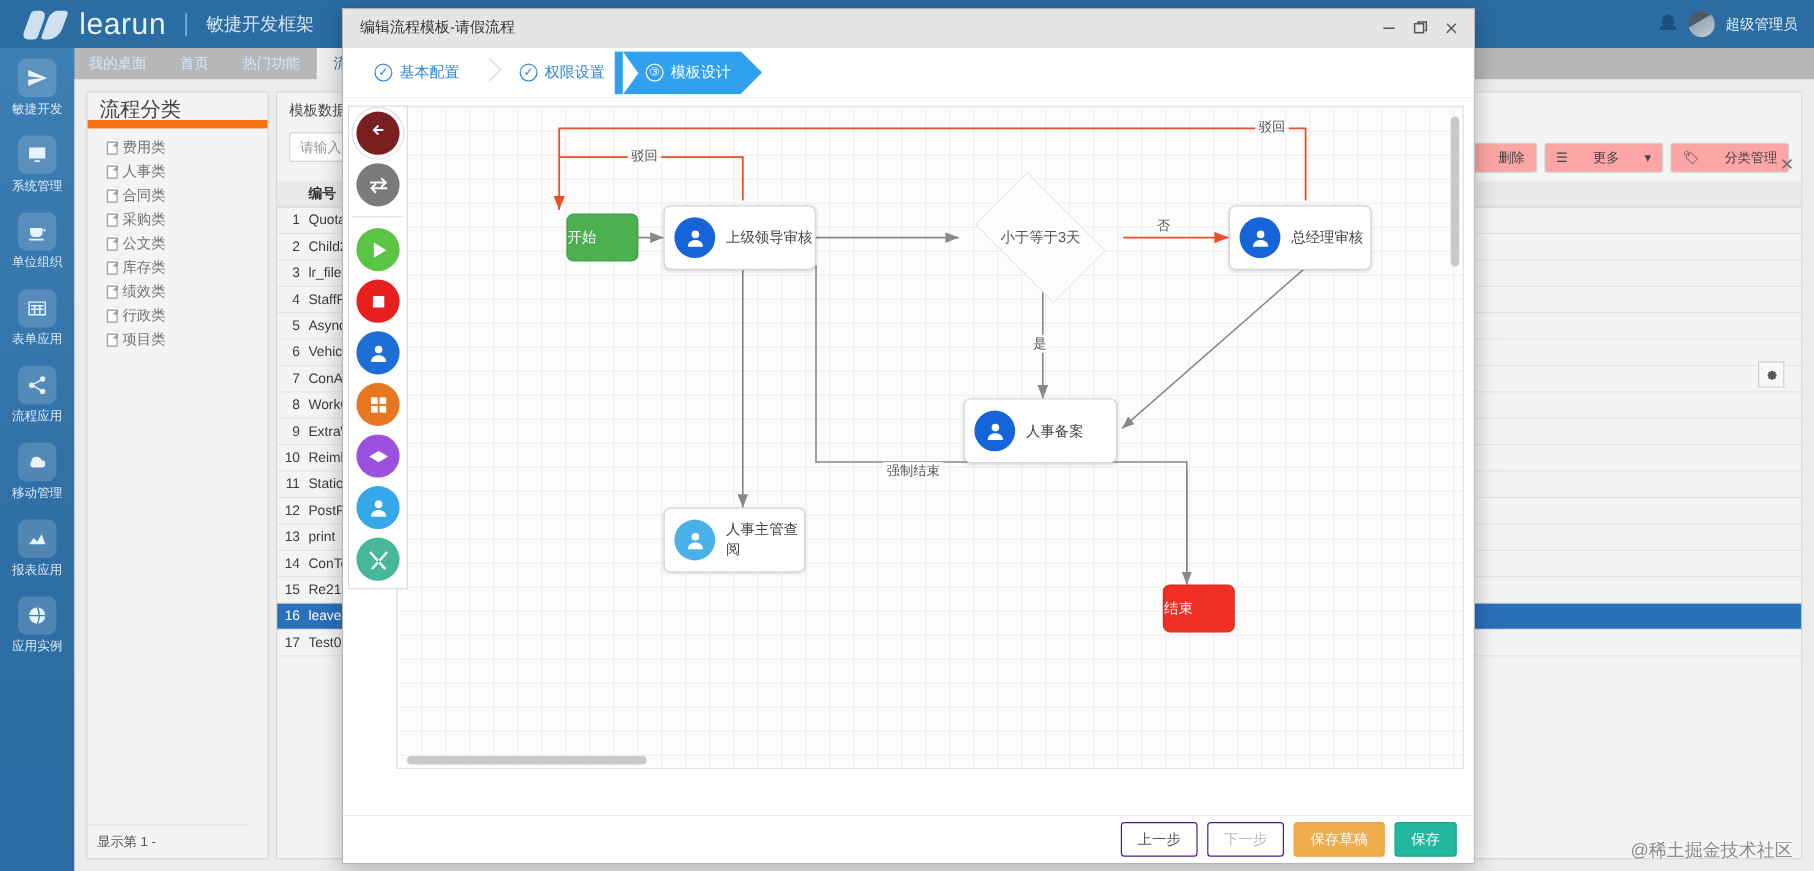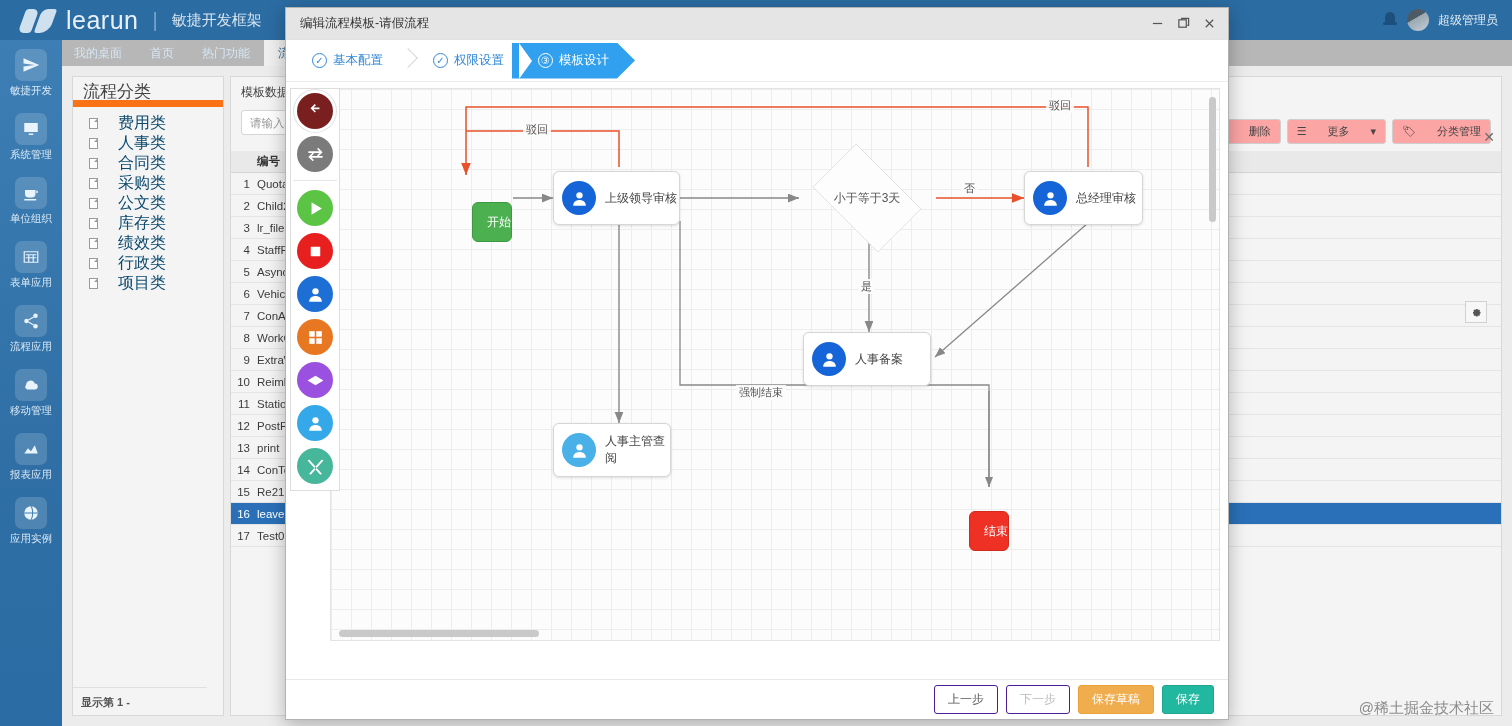--- a/index.html
+++ b/index.html
@@ -55,24 +55,24 @@
   .rail-ico svg { width: 18px; height: 18px; fill: #e9f3fb; }
   .rail-label { color: #dbe9f5; font-size: 10.5px; font-family: Liberation Serif, serif; }
 
   .content-bg { position: absolute; left: 62px; top: 66px; right: 0; bottom: 0; background: #ececec; }
 
   .bgpanel-left {
     position: absolute; left: 72px; top: 76px; width: 152px; bottom: 10px;
     background: #f4f4f4; border: 1px solid #d8d8d8;
   }
   .bgpanel-left .hd { height: 30px; line-height: 30px; padding-left: 10px; font-size: 17px; color: #444; border-bottom: 7px solid #f97316; }
-  .cat-item { height: 20px; line-height: 20px; padding-left: 16px; font-size: 16px; color: #0c4a6e; display: flex; align-items: center; gap: 20px; }
+  .cat-item { height: 20px; line-height: 20px; padding-left: 16px; font-size: 12px; color: #737373; display: flex; align-items: center; gap: 4px; }
   .file-ico { width: 9px; height: 11px; border: 1px solid #9a9a9a; background: #fff; position: relative; flex: 0 0 auto; }
   .file-ico:after { content:""; position:absolute; right:-1px; top:-1px; border-width: 0 0 4px 4px; border-style: solid; border-color: transparent transparent #9a9a9a transparent;}
-  .bgpanel-left .ft { position: absolute; left: 0; right: 16px; bottom: 0; height: 28px; line-height: 28px; padding-left: 8px; font-size: 11px; color: #555; border-top: 1px solid #e0e0e0; font-weight: bold;}
+  .bgpanel-left .ft { position: absolute; left: 0; right: 16px; bottom: 0; height: 28px; line-height: 28px; padding-left: 8px; font-size: 11px; color: #555; border-top: 1px solid #e0e0e0;}
 
   .bgpanel-right {
     position: absolute; left: 230px; top: 76px; right: 10px; bottom: 10px;
     background: #f4f4f4; border: 1px solid #d8d8d8;
   }
   .bgp-title { padding: 7px 10px 3px; font-size: 12px; color: #444; }
   .bgp-toolbar { position: absolute; right: 10px; top: 42px; display: flex; gap: 6px; }
   .tbtn { background: #fca5a5; border: 1px solid #cfcfcf; border-radius: 3px; font-size: 11px; padding: 4px 9px; color: #444; display:flex; align-items:center; gap:21px;}
   .bgp-search { margin: 6px 10px 0; width: 210px; height: 25px; background: #fff; border: 1px solid #d5d5d5; border-radius: 3px; font-size: 11.5px; color: #9a9a9a; padding: 5px 8px;}
   .bgp-table { position: absolute; left: 0; right: 0; top: 74px; bottom: 28px; }
@@ -152,22 +152,22 @@
   .node { position: absolute; }
   .node-task {
     background: #fff; border: 1px solid #d6d6d6; border-radius: 6px;
     box-shadow: 0 1px 3px rgba(0,0,0,.12);
     display: flex; align-items: center; height: 54px; width: 120px; padding-left: 8px; gap: 9px;
   }
   .node-task .av { width: 34px; height: 34px; border-radius: 50%; display:flex;align-items:center;justify-content:center; flex:0 0 auto;}
   .node-task .av svg { width: 19px; height: 19px; fill: #fff; }
   .node-task .lbl { font-size: 12px; color: #444; }
   .node-start, .node-end {
-    width: 40px; height: 40px; border-radius: 6px; display: flex; align-items: center; justify-content: flex-end;
-    color: #fff; font-size: 12px; margin-top: 24px;
+    width: 60px; height: 40px; border-radius: 6px; display: flex; align-items: center; justify-content: flex-start;
+    color: #fff; font-size: 12px;
   }
   .node-start { background: #4cb050; border: 1px solid #3e9a42; }
   .node-end { background: #ee3124; border: 1px solid #d32a1e; }
   .node-diamond { width: 132px; height: 88px; }
   .node-diamond .dshape {
     width: 100%; height: 100%; background: #fdfdfd; border: 1px solid #d8d8d8;
     transform: rotate(45deg) scale(.70); position: absolute; left: 0; top: 0;
   }
   .node-diamond .dlabel {
     position: absolute; inset: 0; display: flex; align-items: center; justify-content: center;

